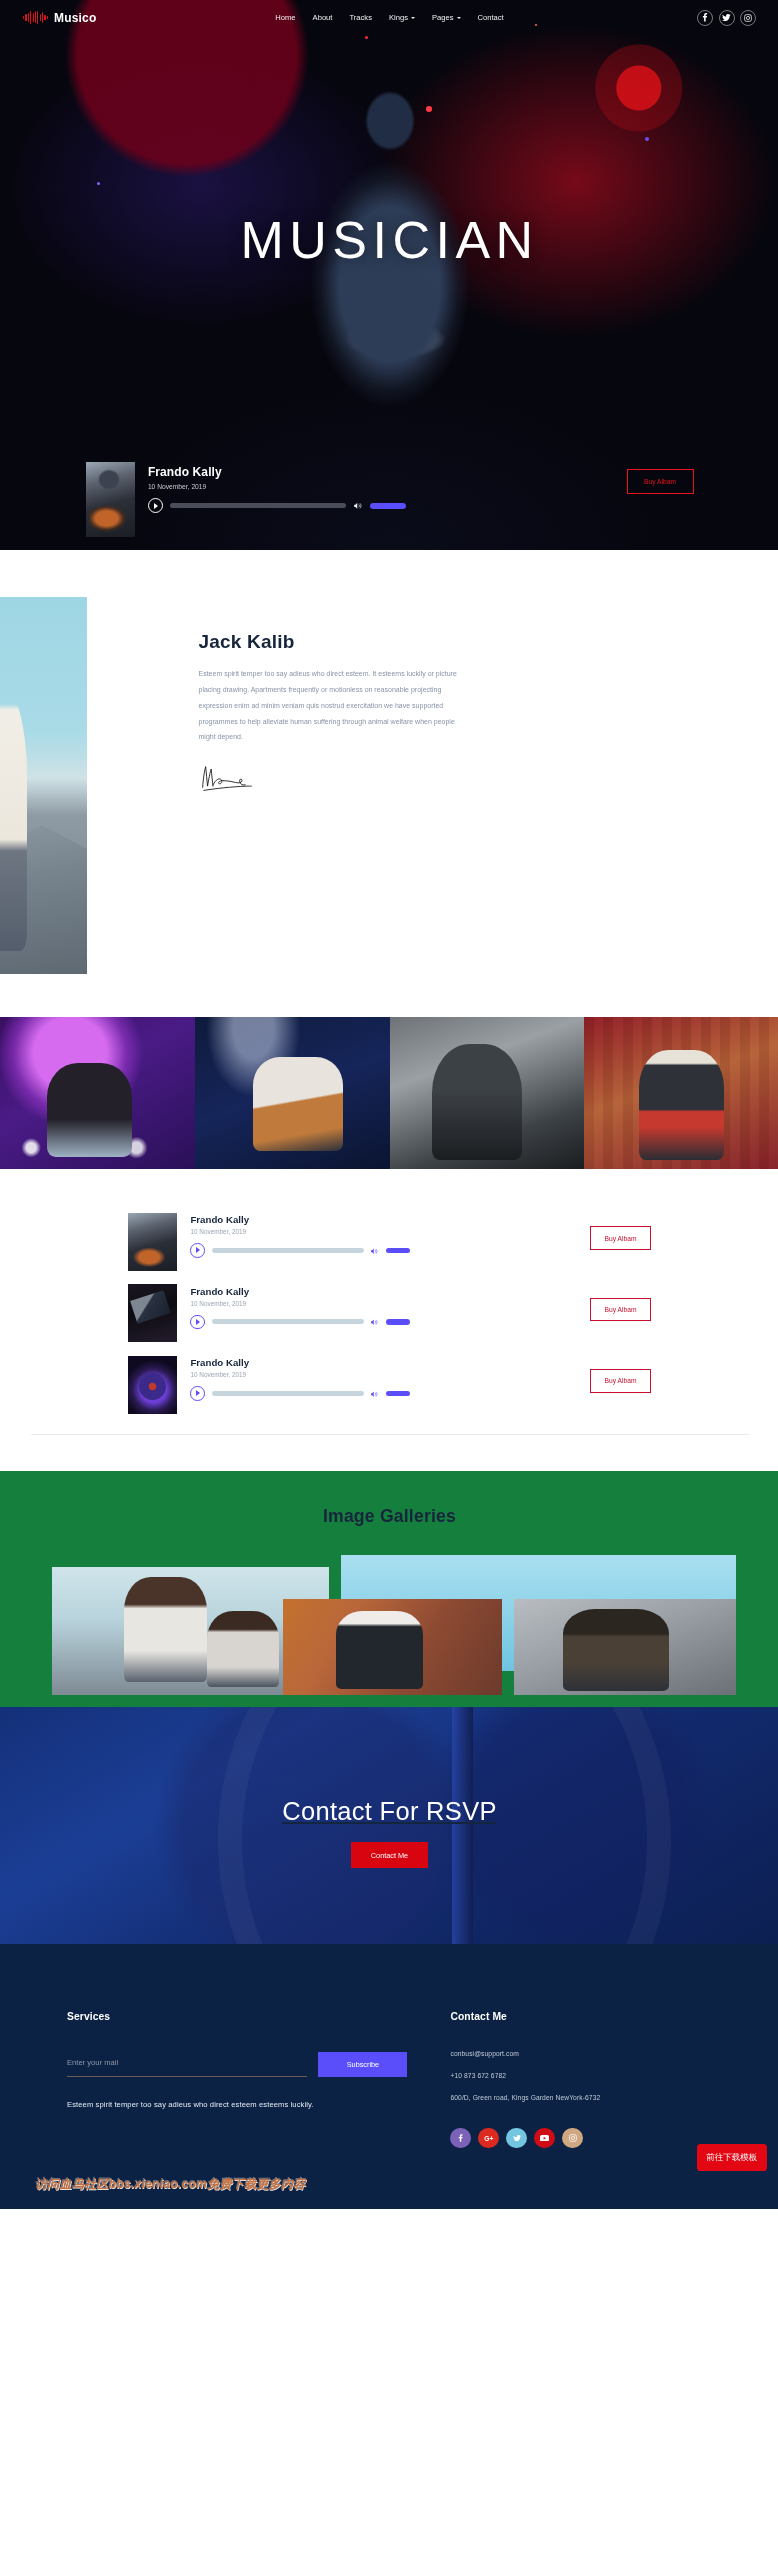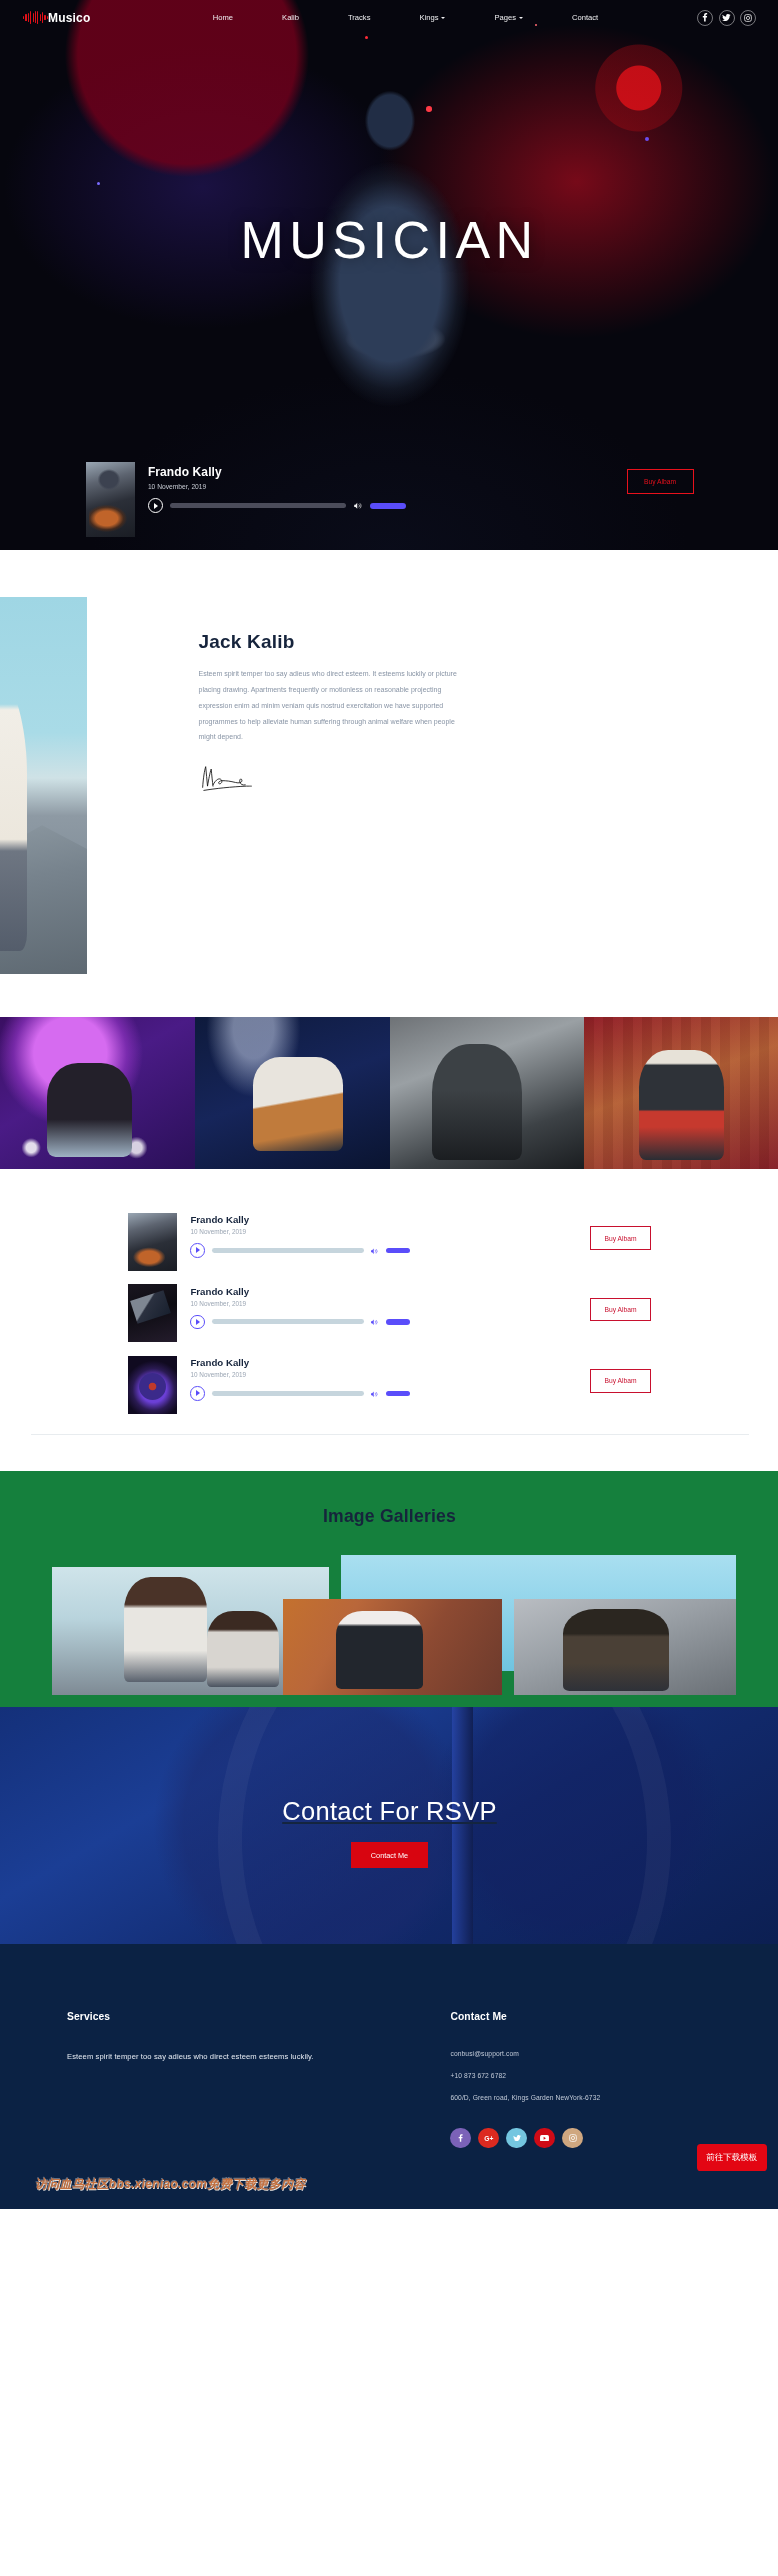--- a/index.html
+++ b/index.html
@@ -291,29 +291,28 @@
     background:#e30613; color:#fff; border:none; border-radius:3.6px;
     font-size:8.5px; padding:7.3px 9.7px; cursor:pointer;
     font-family:"Liberation Sans", sans-serif;
   }
 
   
   .nav{
     position:absolute; left:0; right:0; top:0; height:35px; z-index:20;
     display:flex; align-items:center; padding:0 23px;
   }
-  .brand{display:flex; align-items:center; width:182px;}
+  .brand{display:flex; align-items:center; gap:6px; width:182px;}
   .brand-wave{display:flex; align-items:center; gap:1.2px; height:13.4px;}
   .brand-wave i{display:block; width:1.2px; background:#e01018; border-radius:0.6px;}
   .brand-name{color:#fff; font-size:12px; font-weight:600; letter-spacing:0.2px;}
   .nav-menu{display:flex; align-items:center; gap:17px; flex:1; justify-content:center;}
   .nav-link{
     color:#f0f0f2; font-size:7.6px; text-decoration:none; display:flex; align-items:center; gap:3px;
     cursor:pointer;
-    margin-left:32px;
   }
   .caret{width:0;height:0;border-left:2.1px solid transparent;border-right:2.1px solid transparent;border-top:2.4px solid #f0f0f2;}
   .nav-social{display:flex; gap:5.5px; width:182px; justify-content:flex-end;}
   .nav-social a{
     width:16px;height:16px;border-radius:50%;border:0.6px solid rgba(255,255,255,.45);
     display:flex;align-items:center;justify-content:center;text-decoration:none;
   }
 </style>
 </head>
 <body>
@@ -345,21 +344,21 @@
           <i style="height:3.6px"></i>
       </span>
       <span class="brand-name">Musico</span>
     </div>
 
     <div class="nav-menu">
       <a class="nav-link">
         <span>Home</span>
       </a>
       <a class="nav-link">
-        <span>Kalib</span>
+        <span>About</span>
       </a>
       <a class="nav-link">
         <span>Tracks</span>
       </a>
       <a class="nav-link">
         <span>Kings</span>
         <span class="caret"></span>
       </a>
       <a class="nav-link">
         <span>Pages</span>
@@ -536,20 +535,26 @@
   <div class="rsvp-body">
     <h2 class="rsvp-title">Contact For RSVP</h2>
     <button class="rsvp-btn">Contact Me</button>
   </div>
 </section>
 
 <footer class="footer">
   <div class="footer-inner">
     <div class="fcol-a">
       <div class="f-title">Services</div>
+      <div class="sub-row">
+        <div class="sub-field">
+          <input class="sub-input" type="text" placeholder="Enter your mail" style="">
+        </div>
+        <button class="sub-btn">Subscribe</button>
+      </div>
       <div class="f-note">Esteem spirit temper too say adieus who direct esteem esteems luckily.</div>
     </div>
 
     <div class="fcol-b">
       <div class="f-title">Contact Me</div>
       <div class="f-contact">
         <div>conbusi@support.com</div>
         <div>+10 873 672 6782</div>
         <div>600/D, Green road, Kings Garden NewYork-6732</div>
       </div>

